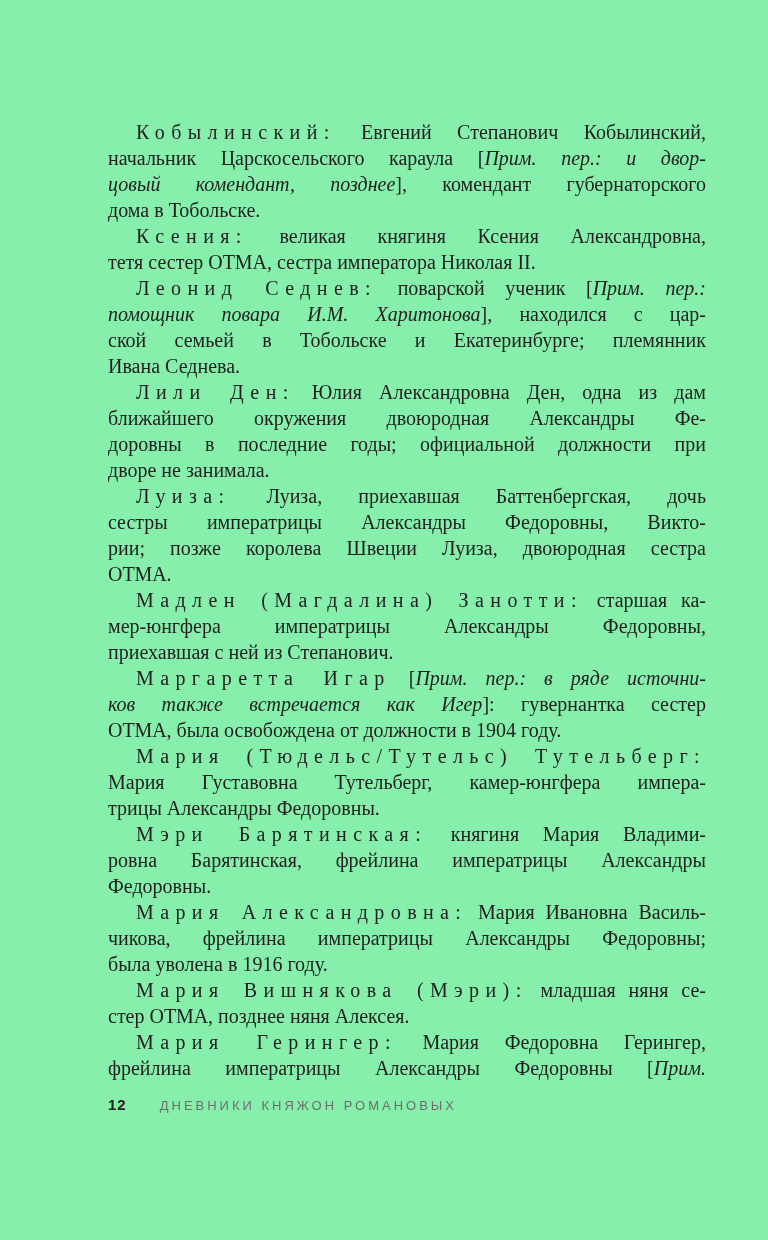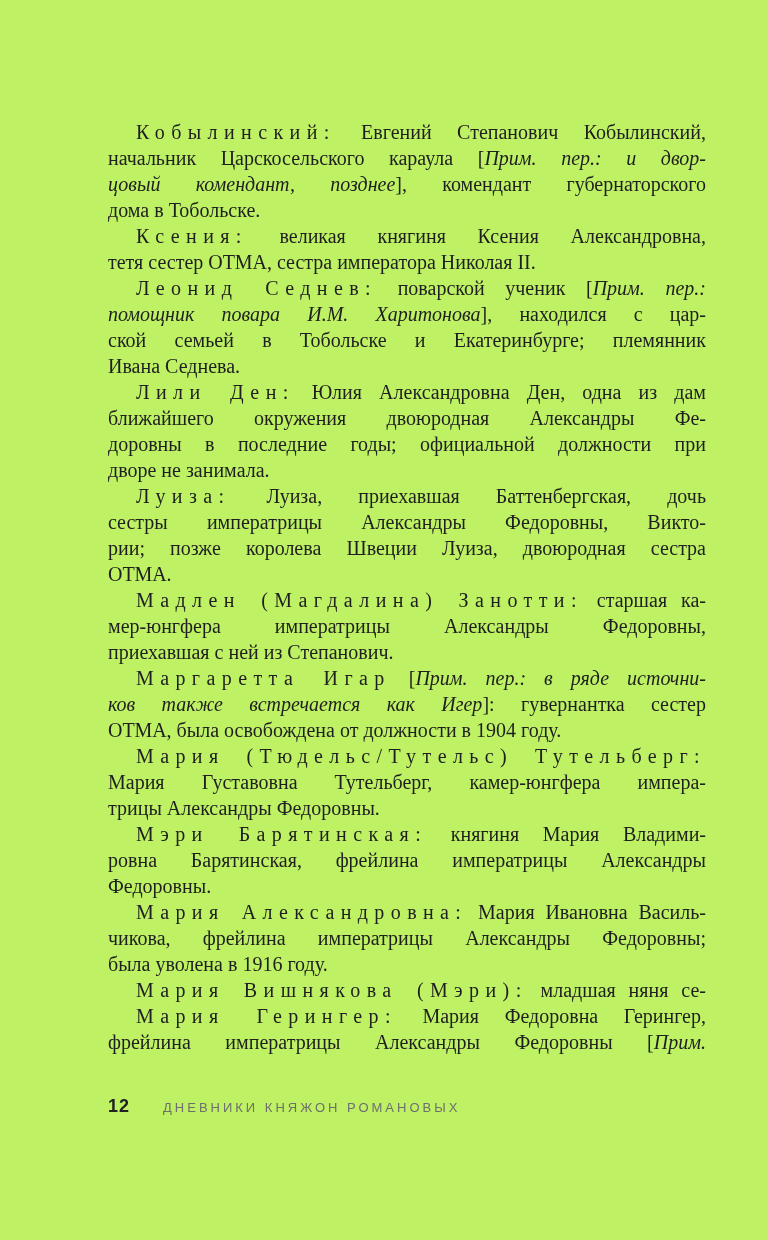--- a/index.html
+++ b/index.html
@@ -10,21 +10,21 @@
     width: 768px;
     height: 1240px;
     background: #ffffff;
     font-family: "Liberation Serif", serif;
     position: relative;
     overflow: hidden;
   }
   .page {
     position: absolute;
     inset: 0;
-    background: #bef264;
+    background: #86efac;
   }
   .text-block {
     position: absolute;
     left: 108px;
     top: 119px;
     width: 598px;
     font-size: 20px;
     line-height: 26px;
     color: #1f1f1f;
   }
@@ -56,21 +56,21 @@
   .footer {
     position: absolute;
     left: 108px;
     top: 1096px;
     width: 598px;
     display: flex;
     align-items: baseline;
     font-family: "Liberation Sans", sans-serif;
   }
   .page-num {
-    font-size: 18px;
+    font-size: 15px;
     font-weight: bold;
     color: #222222;
     letter-spacing: 1px;
   }
   .running-title {
     margin-left: 33px;
     font-size: 13px;
     font-weight: normal;
     color: #6e6e6e;
     letter-spacing: 3px;
@@ -130,20 +130,21 @@
         <div class="line"><span class="run-n">ровна Барятинская, фрейлина императрицы Александры</span></div>
         <div class="line last"><span class="run-n">Федоровны.</span></div>
       </div>
       <div class="paragraph">
         <div class="line first"><span class="run-h">Мария Александровна:</span><span class="run-n"> Мария Ивановна Василь-</span></div>
         <div class="line"><span class="run-n">чикова, фрейлина императрицы Александры Федоровны;</span></div>
         <div class="line last"><span class="run-n">была уволена в 1916 году.</span></div>
       </div>
       <div class="paragraph">
         <div class="line first"><span class="run-h">Мария Вишнякова (Мэри):</span><span class="run-n"> младшая няня се-</span></div>
+        <div class="line last"><span class="run-n">стер ОТМА, позднее няня Алексея.</span></div>
       </div>
       <div class="paragraph">
         <div class="line first"><span class="run-h">Мария Герингер:</span><span class="run-n"> Мария Федоровна Герингер,</span></div>
         <div class="line"><span class="run-n">фрейлина императрицы Александры Федоровны [</span><span class="run-i">Прим.</span></div>
       </div>
     </main>
   <footer class="footer">
     <span class="page-num">12</span>
     <span class="running-title">ДНЕВНИКИ КНЯЖОН РОМАНОВЫХ</span>
   </footer>

